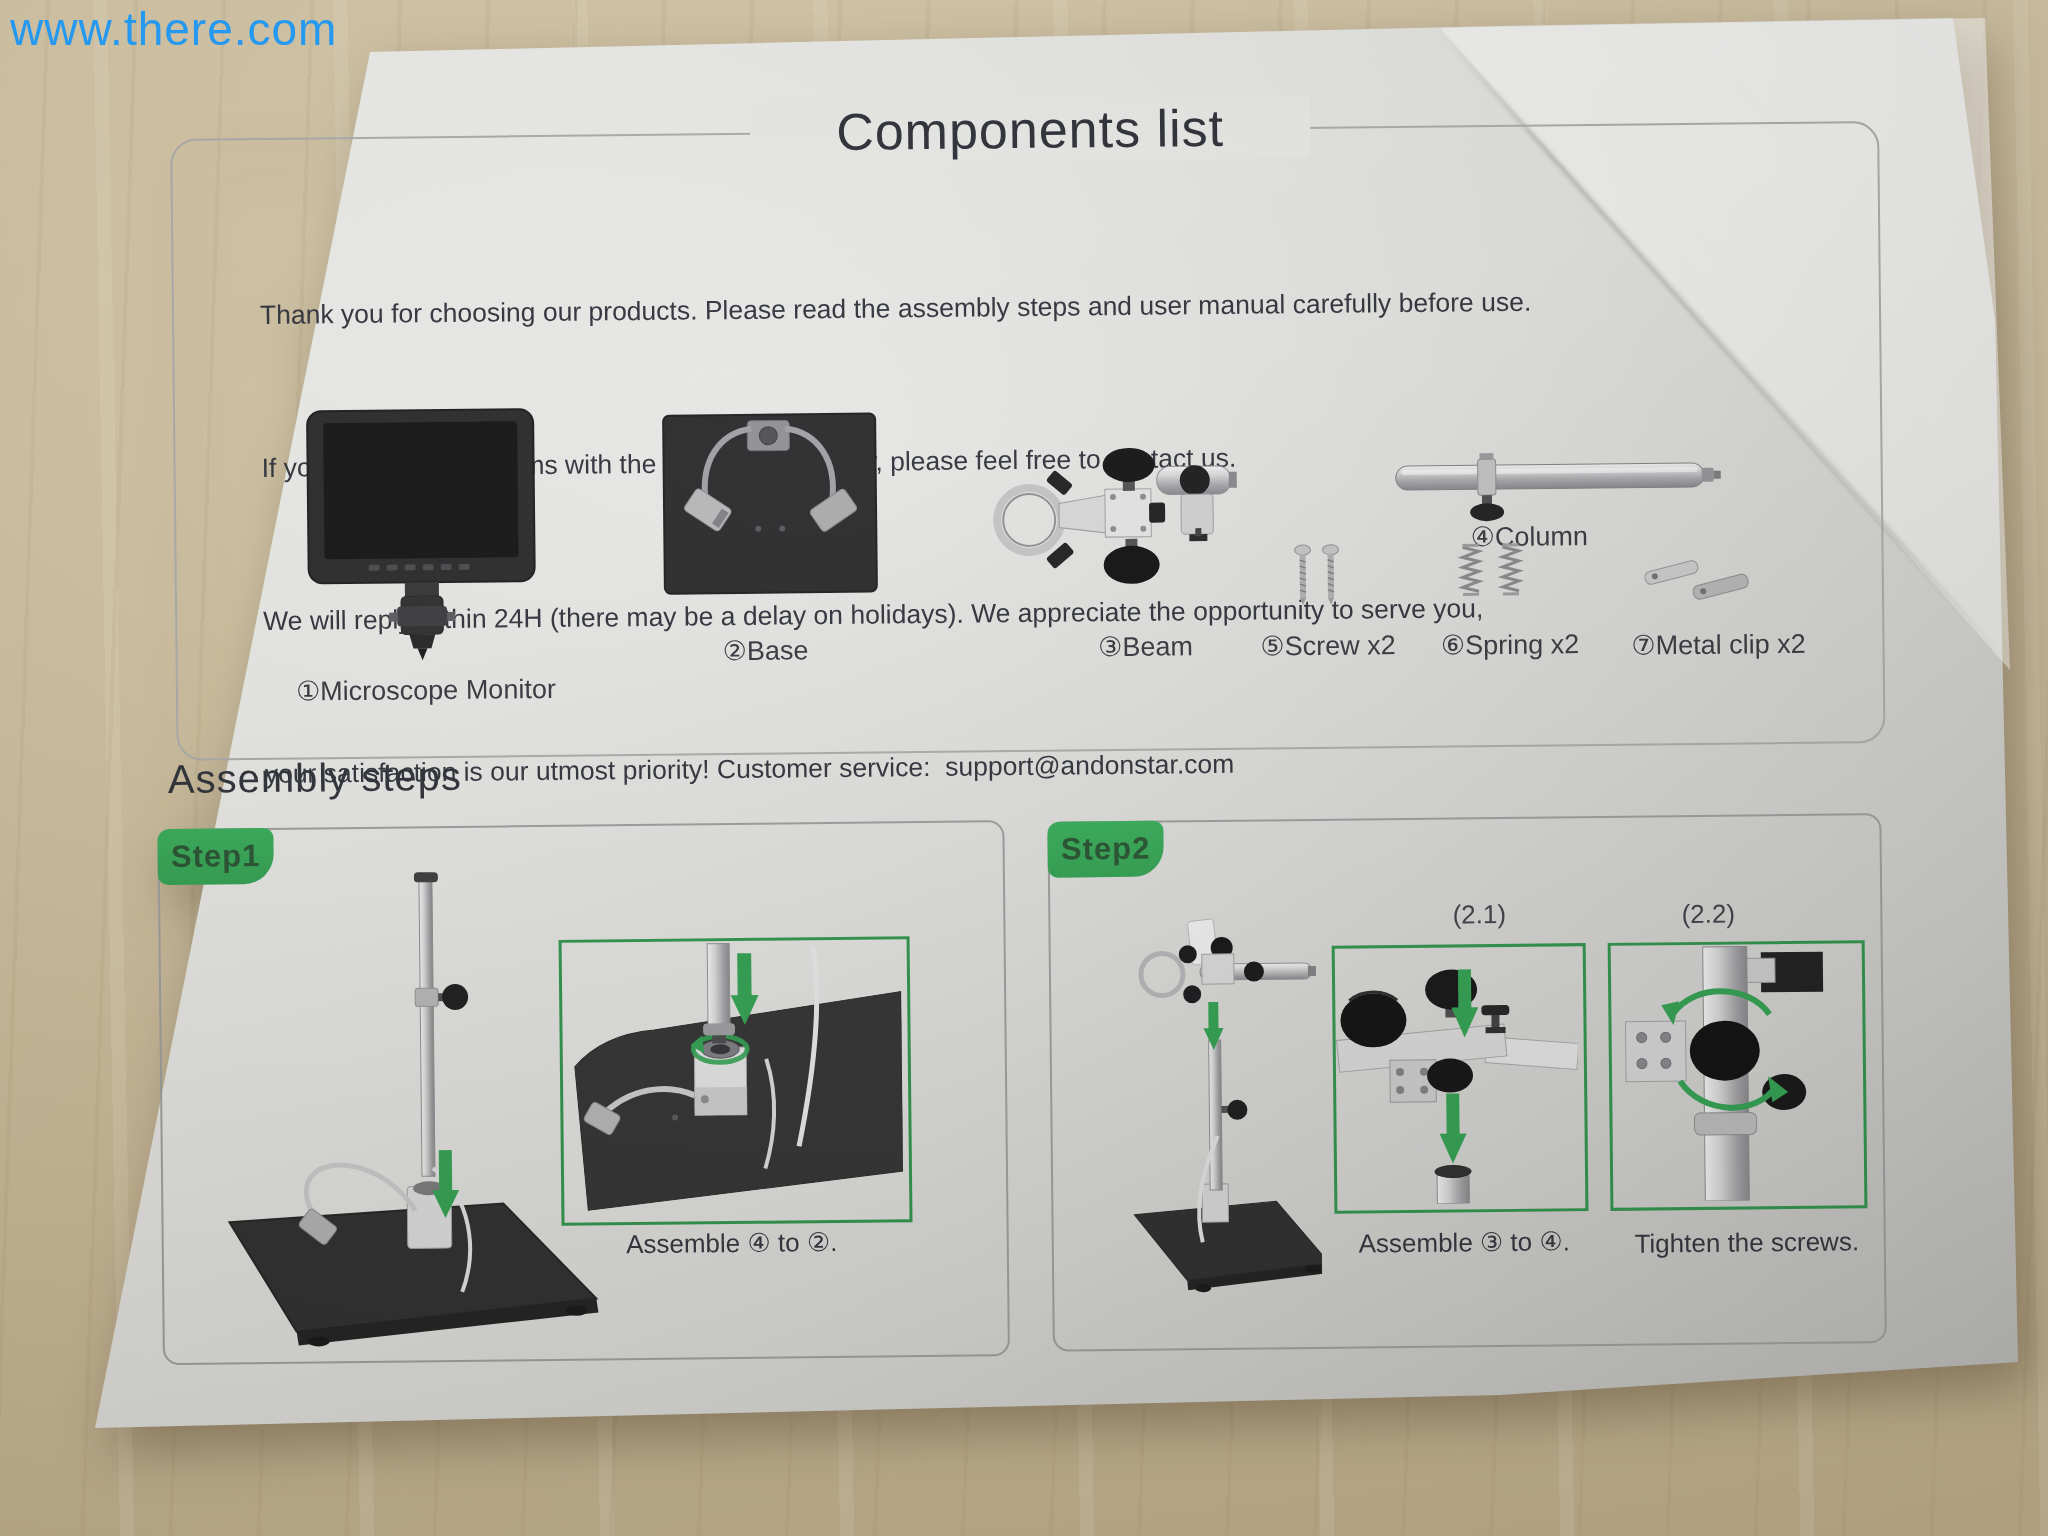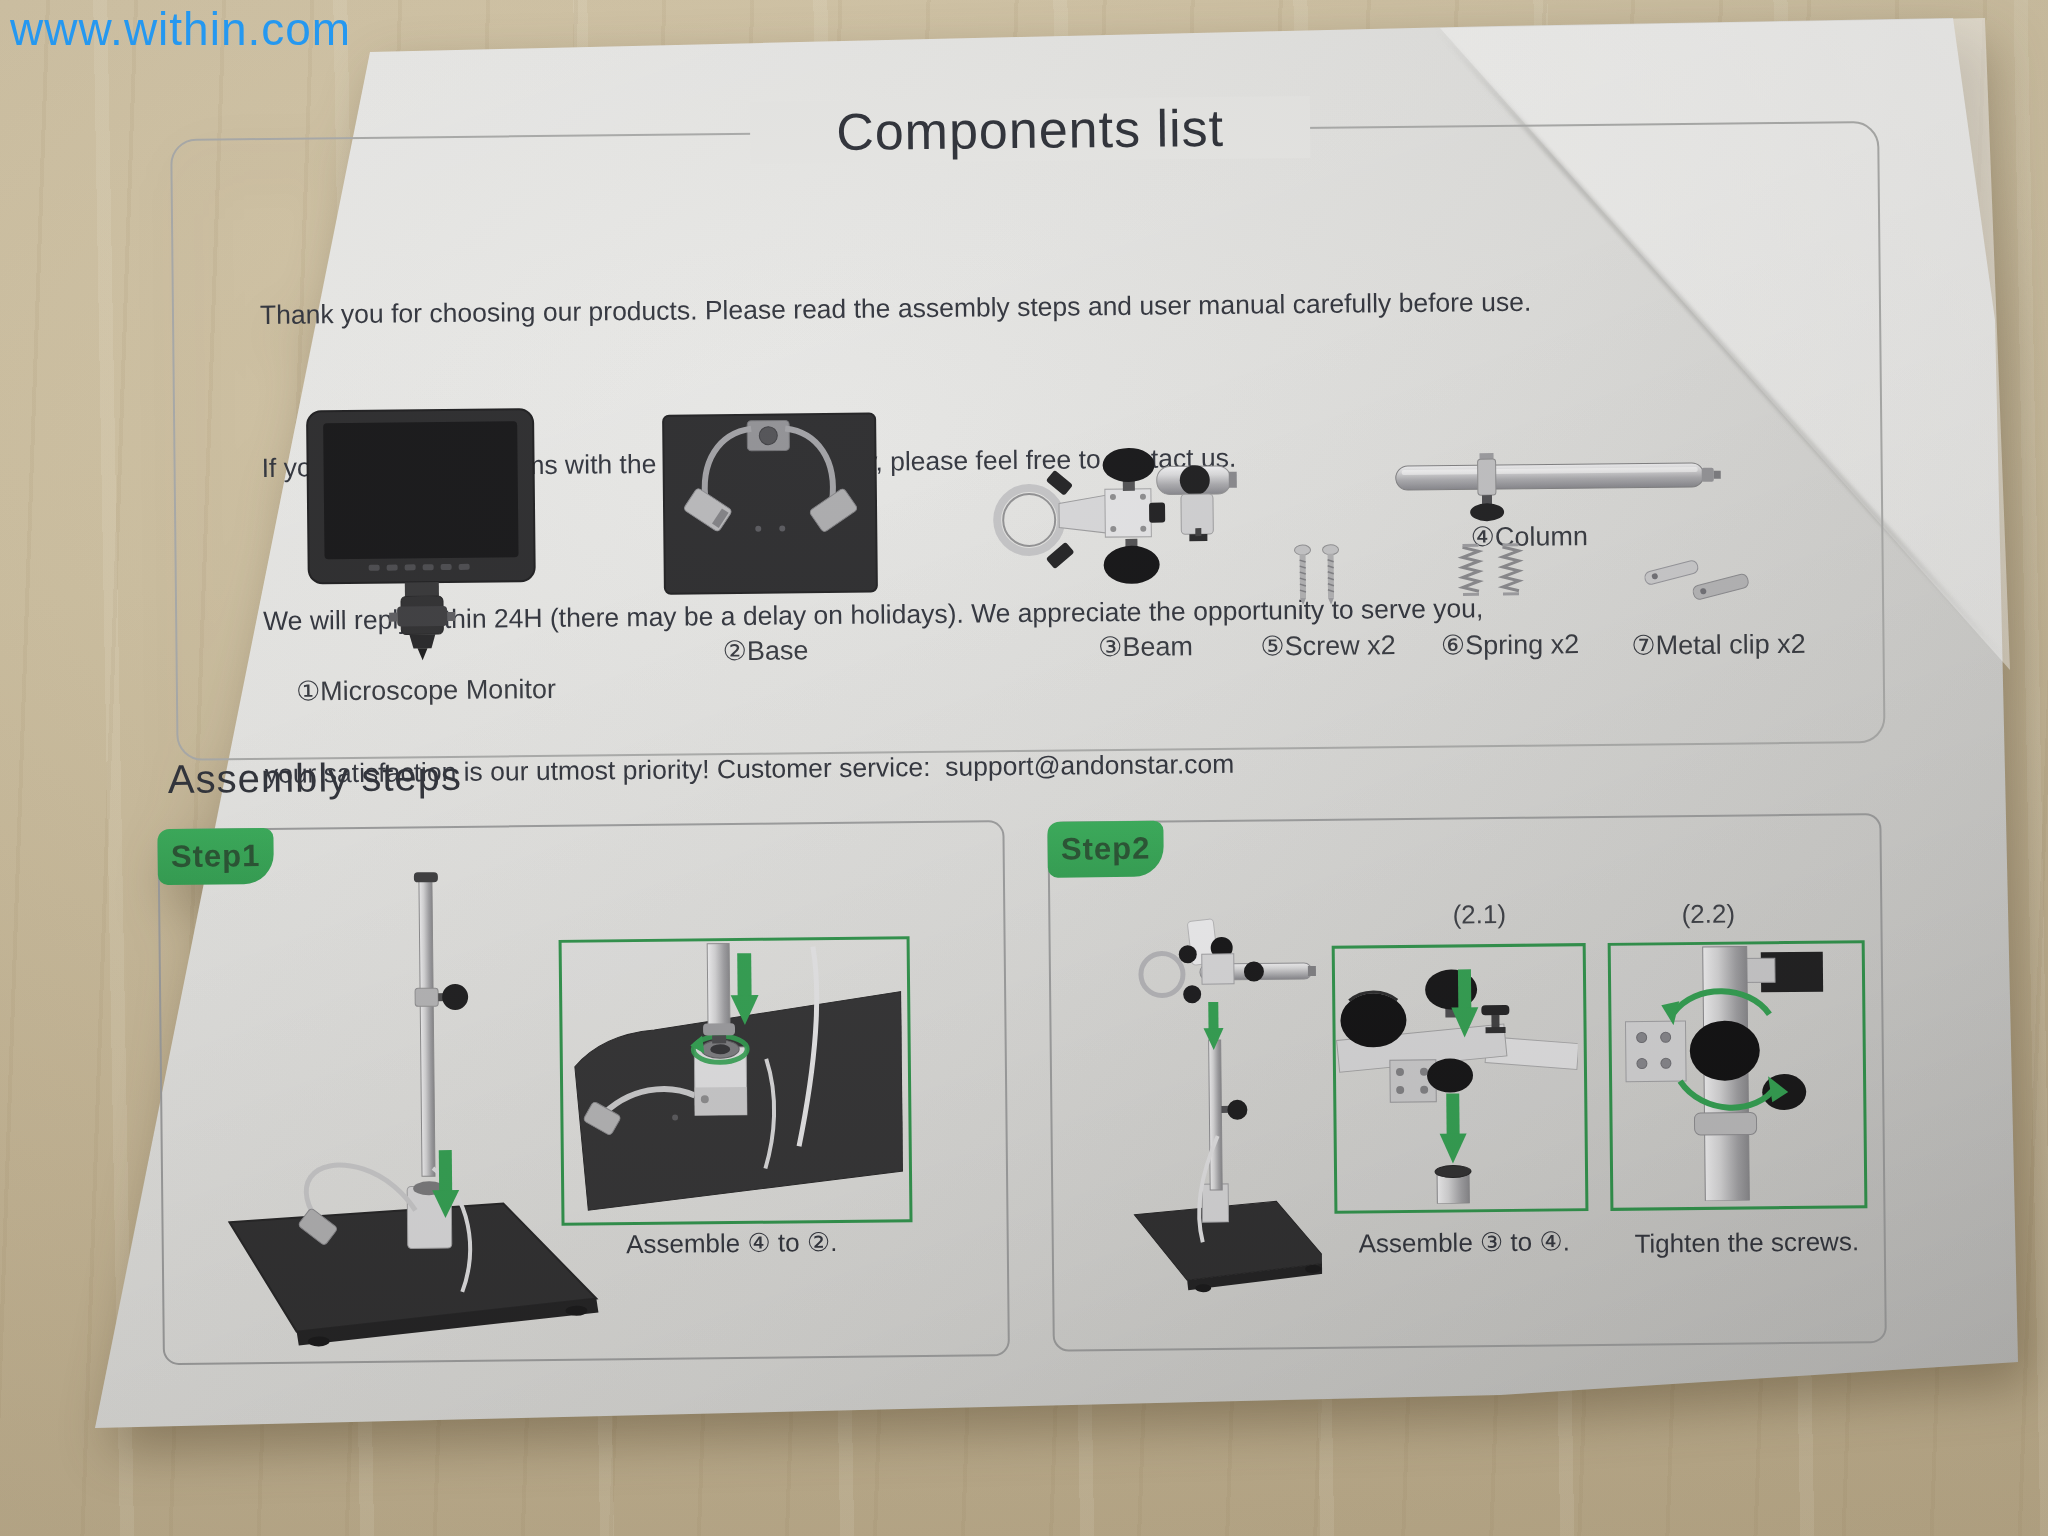--- a/index.html
+++ b/index.html
@@ -51,21 +51,21 @@
     display:flex;align-items:center;justify-content:center;letter-spacing:1px;}
   .inset{border:3px solid var(--inset-border-green,#2c9149);background:rgba(255,255,255,0.06);}
   .caption{font-size:26px;color:#2e313a;text-align:center;white-space:nowrap;}
   .sublabel{font-size:26px;color:#3a3d44;text-align:center;}
   svg{display:block;}
 </style>
 </head>
 <body>
 
 <div class="scene">
-  <div class="watermark">www.within.com</div>
+  <div class="watermark">www.there.com</div>
 
   <div class="paper">
     <div class="paper-face"></div>
     <div class="paper-shade"></div>
     <div class="fold-bright"></div>
     <div class="crease-line"></div>
 
     <div class="sheet-content">
 
       <div class="abs components-box"></div>

